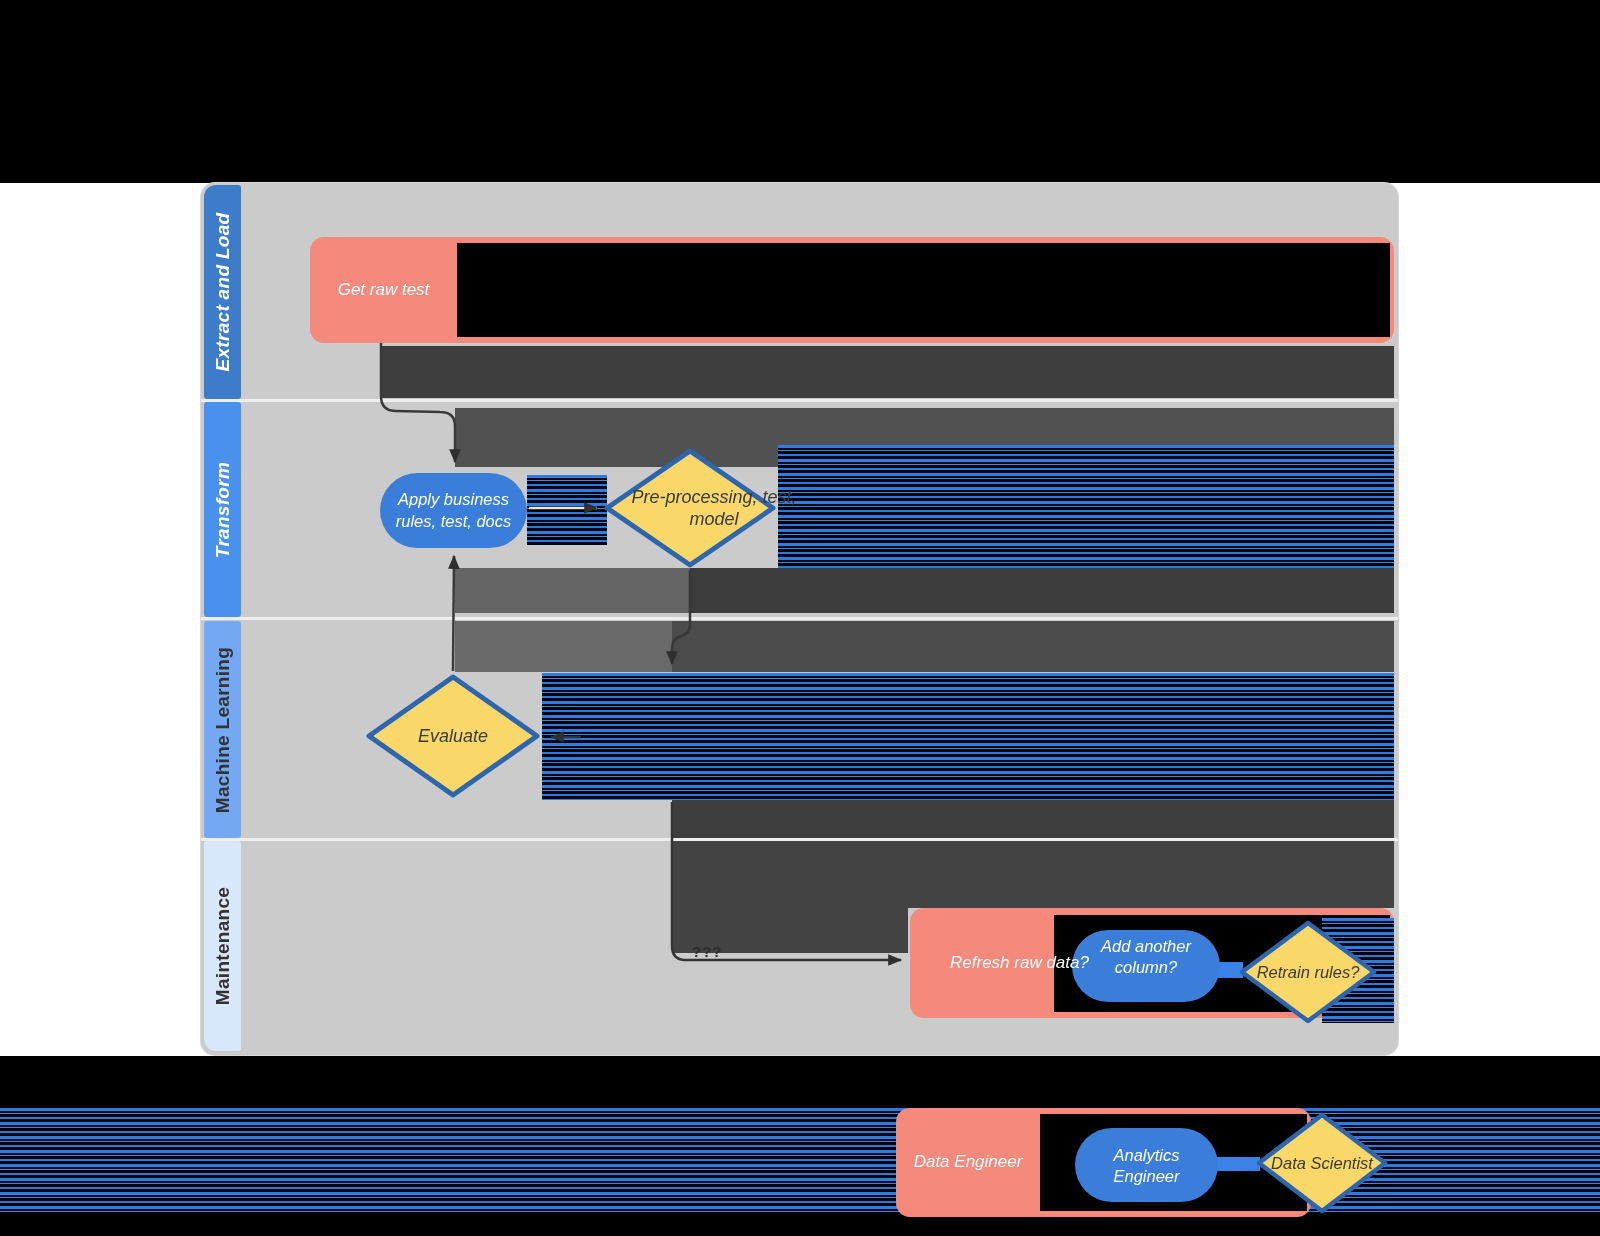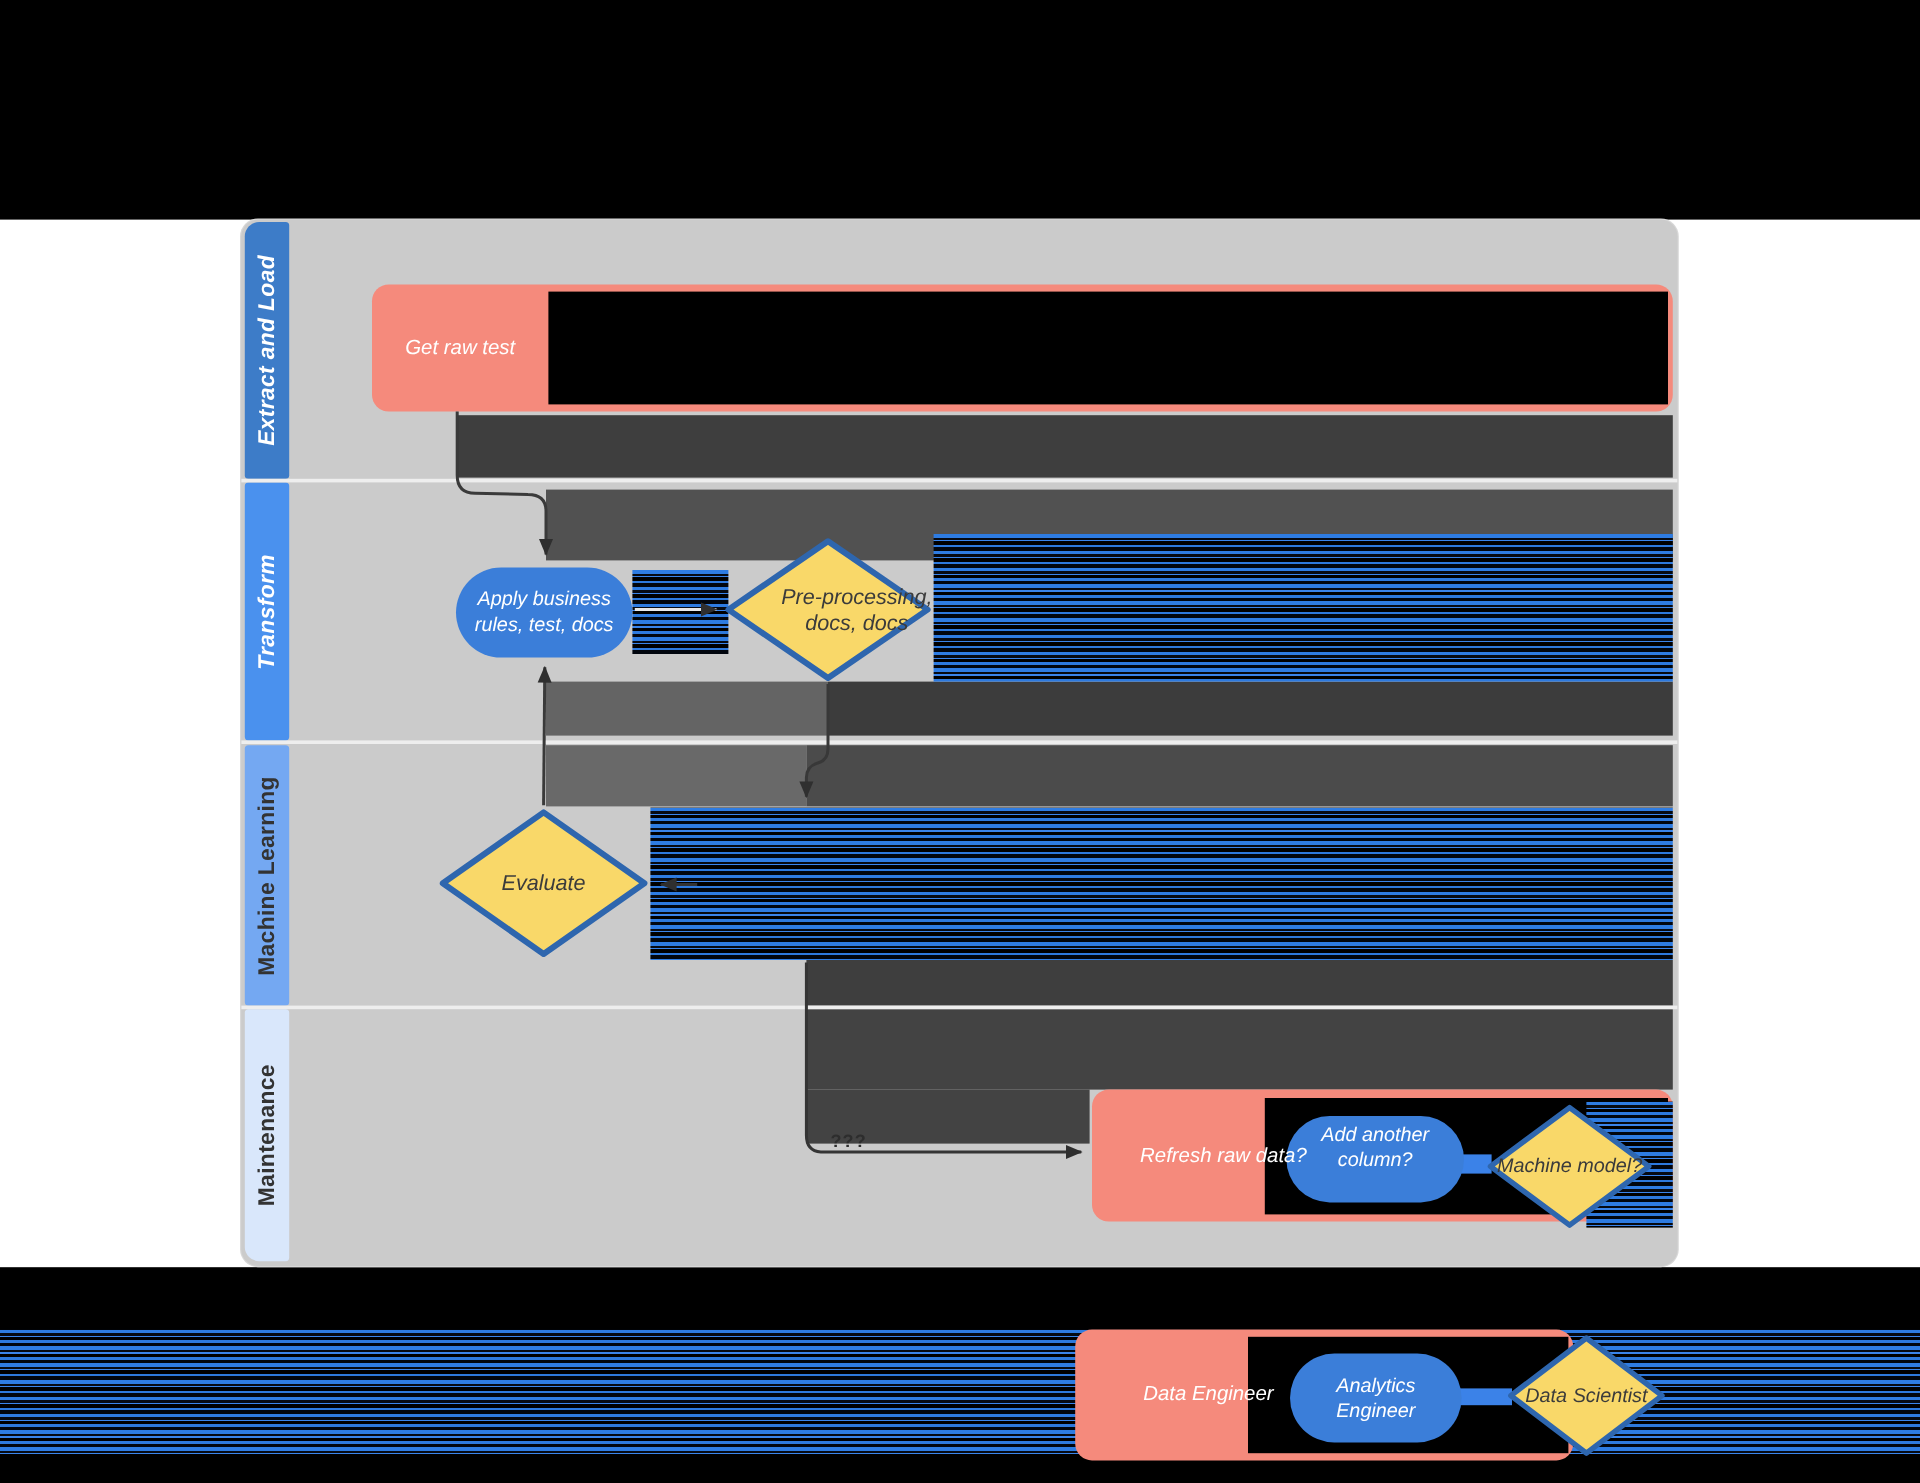--- a/index.html
+++ b/index.html
@@ -93,21 +93,21 @@
 
   <div class="abs stadium" style="left:179px;top:290px;width:147px;height:75px;"></div>
   <div class="boxtext" style="left:186px;top:290px;width:133px;height:75px;font-size:16.5px;">
     <span>Apply business rules, test, docs</span>
   </div>
 
   <div class="abs diamond" style="left:402px;top:264px;width:174px;height:122px;">
     <svg width="174" height="122">
       <path d="M87,4 L170,61 L87,118 L4,61 Z" fill="#f9d869" stroke="#2e66ae" stroke-width="5" stroke-linejoin="round"></path>
     </svg>
-    <div class="dtext" style="padding:0 24px;">Pre-processing, docs, docs</div>
+    <div class="dtext" style="padding:0 24px;">Pre-processing, test, model</div>
   </div>
 
   <div class="abs block" style="left:254px;top:438px;width:217px;height:51px;background:#696969;"></div>
   <div class="abs block" style="left:471px;top:438px;width:722px;height:51px;background:#4b4b4b;"></div>
   <div class="abs block stripes stripe-patch" style="left:341px;top:490px;width:852px;height:127px;"></div>
   <div class="abs block" style="left:471px;top:617px;width:722px;height:38px;background:#3e3e3e;"></div>
 
   <div class="abs diamond" style="left:164px;top:490px;width:176px;height:126px;">
     <svg width="176" height="126">
       <path d="M88,4 L172,63 L88,122 L4,63 Z" fill="#f9d869" stroke="#2e66ae" stroke-width="5" stroke-linejoin="round"></path>
@@ -130,21 +130,21 @@
 
   <div class="abs stadium" style="left:871px;top:747px;width:148px;height:72px;"></div>
   <div class="boxtext" style="left:878px;top:747px;width:134px;height:54px;font-size:16.5px;">
     <span>Add another column?</span>
   </div>
 
   <div class="abs diamond" style="left:1037px;top:736px;width:140px;height:106px;">
     <svg width="140" height="106">
       <path d="M70,4 L136,53 L70,102 L4,53 Z" fill="#f9d869" stroke="#2e66ae" stroke-width="4.5" stroke-linejoin="round"></path>
     </svg>
-    <div class="dtext" style="font-size:16.5px;">Machine model?</div>
+    <div class="dtext" style="font-size:16.5px;">Retrain rules?</div>
   </div>
 </div>
 
 <svg id="connectors" class="abs">
   <defs>
     <marker id="arrowDark" viewBox="0 0 12 10" refX="11" refY="5" markerUnits="userSpaceOnUse" markerWidth="14" markerHeight="12" orient="auto">
       <path d="M0,0 L12,5 L0,10 Z" fill="#2f2f2f"></path>
     </marker>
   </defs>
 
@@ -157,21 +157,21 @@
   <path d="M581,737 L551,737" fill="none" stroke="#333333" stroke-width="2.5" marker-end="url(#arrowDark)"></path>
 
   <path d="M453,671 L454,556" fill="none" stroke="#3a3a3a" stroke-width="2.5" marker-end="url(#arrowDark)"></path>
 
   <path d="M672,802 L672,946 Q672,959 684,960 L901,960" fill="none" stroke="#353535" stroke-width="2.5" marker-end="url(#arrowDark)"></path>
 </svg>
 <div class="abs conn-label" style="left:692px;top:943px;">???</div>
 
 <div class="abs bar-salmon" style="left:896px;top:1108px;width:415px;height:109px;z-index:3;"></div>
 <div class="abs blackfill" style="left:1040px;top:1114px;width:267px;height:97px;z-index:4;"></div>
-<div class="boxtext legend-text" style="left:896px;top:1108px;width:144px;height:109px;margin-left:39px;">
+<div class="boxtext legend-text" style="left:896px;top:1108px;width:144px;height:109px;">
   <span>Data Engineer</span>
 </div>
 
 <div class="abs conn-blue" style="left:1215px;top:1157px;width:45px;height:14px;z-index:5;"></div>
 
 <div class="abs stadium" style="left:1075px;top:1128px;width:143px;height:74px;z-index:6;"></div>
 <div class="boxtext legend-text" style="left:1080px;top:1128px;width:133px;height:76px;font-size:16.5px;z-index:7;">
   <span>Analytics Engineer</span>
 </div>
 

